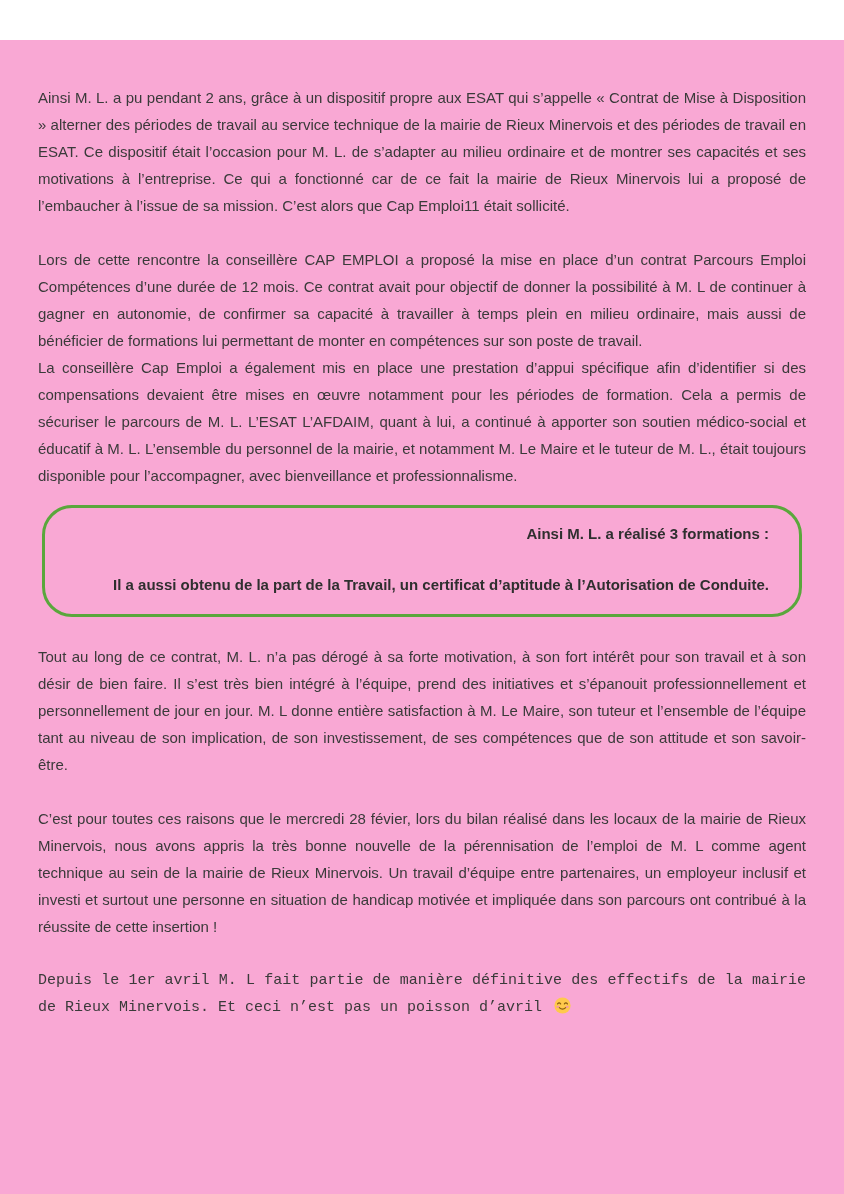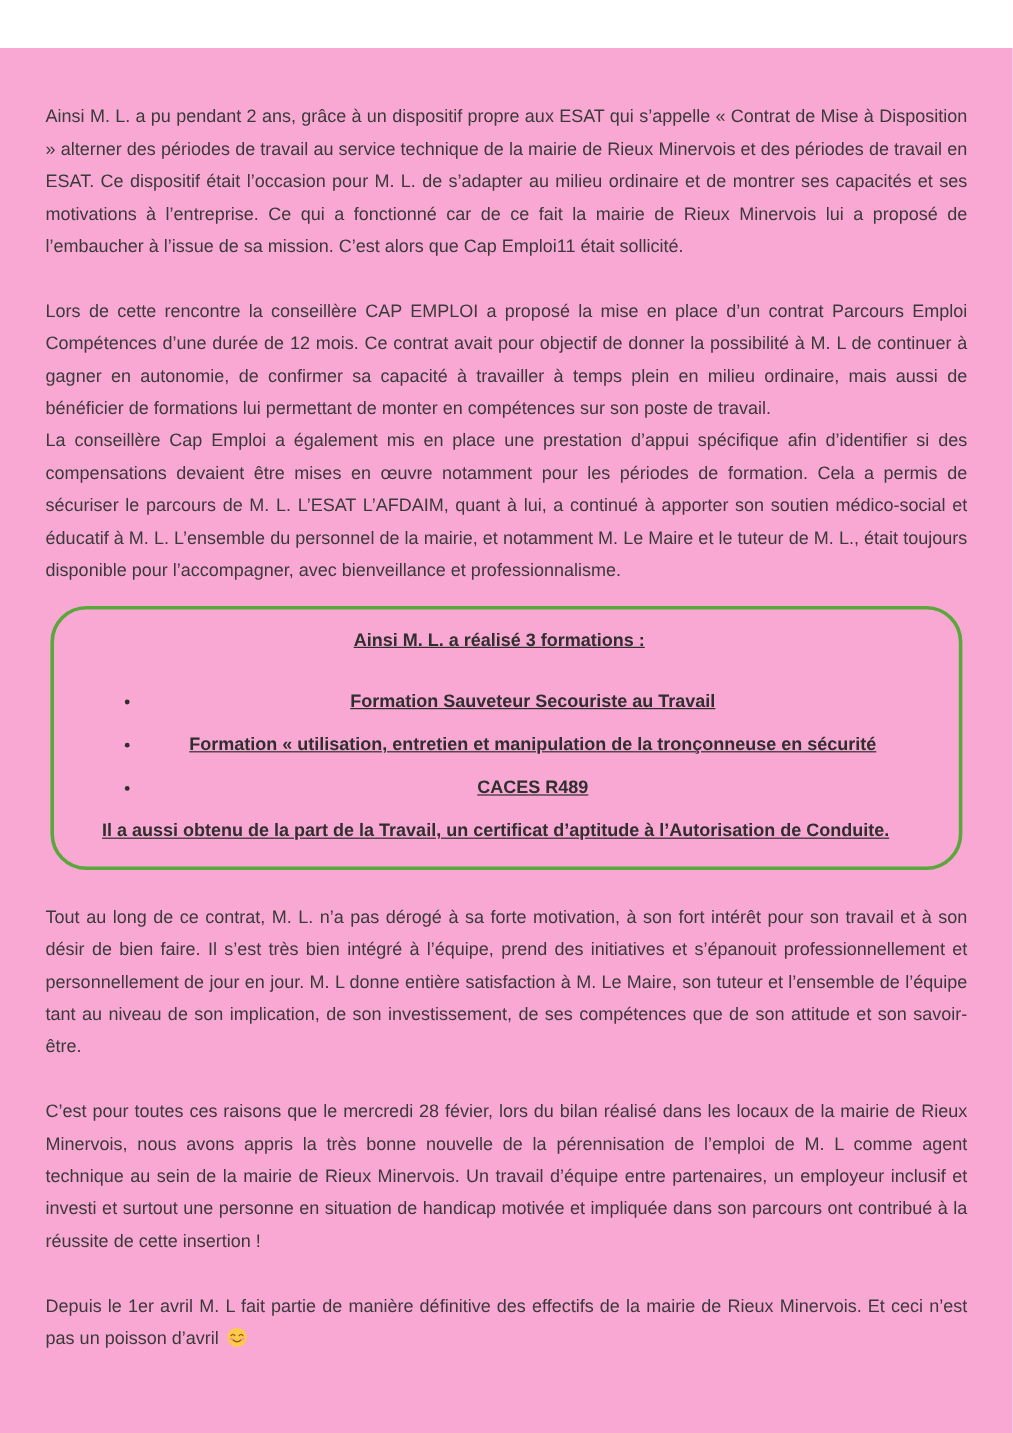--- a/index.html
+++ b/index.html
@@ -27,33 +27,32 @@
   .para-group { margin: 0 0 0 0; }
 
   .green-box {
     box-sizing: border-box;
     margin: 16px 4px 26px 4px;
     border: 3px solid #5aa73c;
     border-radius: 30px;
     padding: 12px 30px 16px 12px;
     font-weight: 700;
     color: #2f2f2f;
-    text-align: center;
-    text-decoration: underline;
+    text-align: right;
   }
   .green-box .box-intro { margin: 0 0 24px 6px; }
   .green-box ul {
     margin: 0;
     padding: 0 0 0 62px;
     list-style: disc;
   }
   .green-box li { margin: 0 0 9px 0; }
   .green-box .box-footer { margin: 2px 0 0 0; }
 
-  .closing-para { margin: 0; }
+  .closing-para { margin: 0; font-family: Liberation Mono, monospace; }
   .emoji {
     display: inline-block;
     width: 17px;
     height: 17px;
     vertical-align: -3px;
     margin-left: 3px;
   }
 
   .bottom-banner {
     position: absolute;
@@ -72,25 +71,20 @@
 
   <p class="para">Ainsi M. L. a pu pendant 2 ans, grâce à un dispositif propre aux ESAT qui s’appelle « Contrat de Mise à Disposition » alterner des périodes de travail au service technique de la mairie de Rieux Minervois et des périodes de travail en ESAT. Ce dispositif était l’occasion pour M. L. de s’adapter au milieu ordinaire et de montrer ses capacités et ses motivations à l’entreprise. Ce qui a fonctionné car de ce fait la mairie de Rieux Minervois lui a proposé de l’embaucher à l’issue de sa mission. C’est alors que Cap Emploi11 était sollicité.</p>
 
   <div class="para-group">
     <p>Lors de cette rencontre la conseillère CAP EMPLOI a proposé la mise en place d’un contrat Parcours Emploi Compétences d’une durée de 12 mois. Ce contrat avait pour objectif de donner la possibilité à M. L de continuer à gagner en autonomie, de confirmer sa capacité à travailler à temps plein en milieu ordinaire, mais aussi de bénéficier de formations lui permettant de monter en compétences sur son poste de travail.</p>
     <p>La conseillère Cap Emploi a également mis en place une prestation d’appui spécifique afin d’identifier si des compensations devaient être mises en œuvre notamment pour les périodes de formation. Cela a permis de sécuriser le parcours de M. L. L’ESAT L’AFDAIM, quant à lui, a continué à apporter son soutien médico-social et éducatif à M. L. L’ensemble du personnel de la mairie, et notamment M. Le Maire et le tuteur de M. L.,  était toujours disponible pour l’accompagner, avec bienveillance et professionnalisme.</p>
   </div>
 
   <div class="green-box">
     <p class="box-intro">Ainsi M. L. a réalisé 3 formations :</p>
-    <ul>
-      <li>Formation Sauveteur Secouriste au Travail</li>
-      <li>Formation « utilisation, entretien et manipulation de la tronçonneuse en sécurité</li>
-      <li>CACES R489</li>
-    </ul>
     <p class="box-footer">Il a aussi obtenu de la part de la Travail, un certificat d’aptitude à l’Autorisation de Conduite.</p>
   </div>
 
   <p class="para">Tout au long de ce contrat, M. L. n’a pas dérogé à sa forte motivation, à son fort intérêt pour son travail et à son désir de bien faire. Il s’est très bien intégré à l’équipe, prend des initiatives et s’épanouit professionnellement et personnellement de jour en jour. M. L donne entière satisfaction à M. Le Maire, son tuteur et l’ensemble de l’équipe tant au niveau de son implication, de son investissement, de ses compétences que de son attitude et son savoir-être.</p>
 
   <p class="para">C’est pour toutes ces raisons que le mercredi 28 févier, lors du bilan réalisé dans les locaux de la mairie de Rieux Minervois, nous avons appris la très bonne nouvelle de la pérennisation de l’emploi de M. L comme agent technique au sein de la mairie de Rieux Minervois. Un travail d’équipe entre partenaires, un employeur inclusif et investi et surtout une personne en situation de handicap motivée et impliquée dans son parcours ont contribué à la réussite de cette insertion !</p>
 
   <p class="para closing-para">
     <span>Depuis le 1er avril M. L fait partie de manière définitive des effectifs de la mairie de Rieux Minervois. Et ceci n’est pas un poisson d’avril</span>
     <svg class="emoji" viewBox="0 0 20 20" aria-hidden="true">

